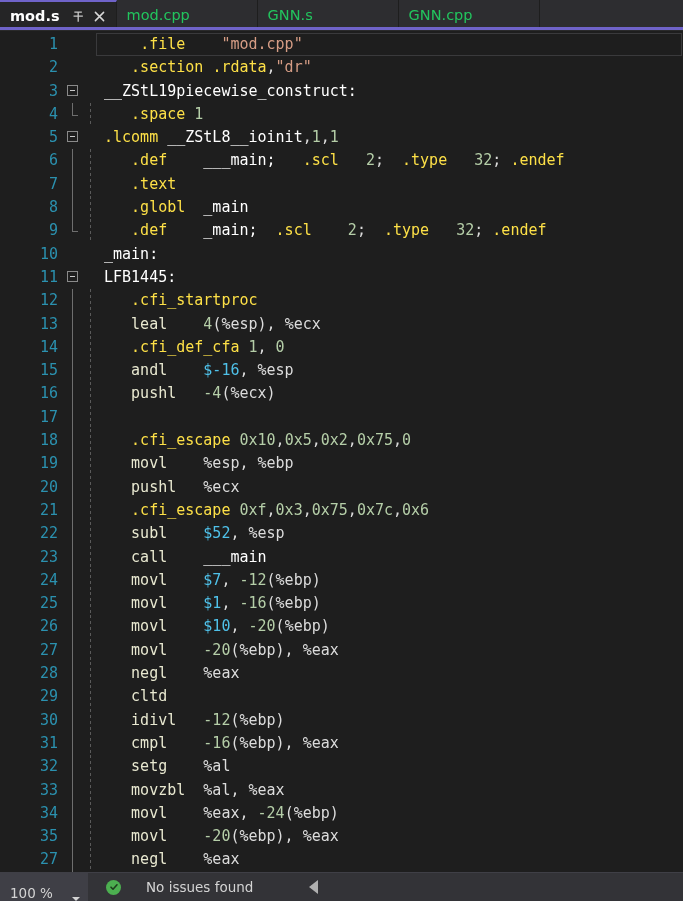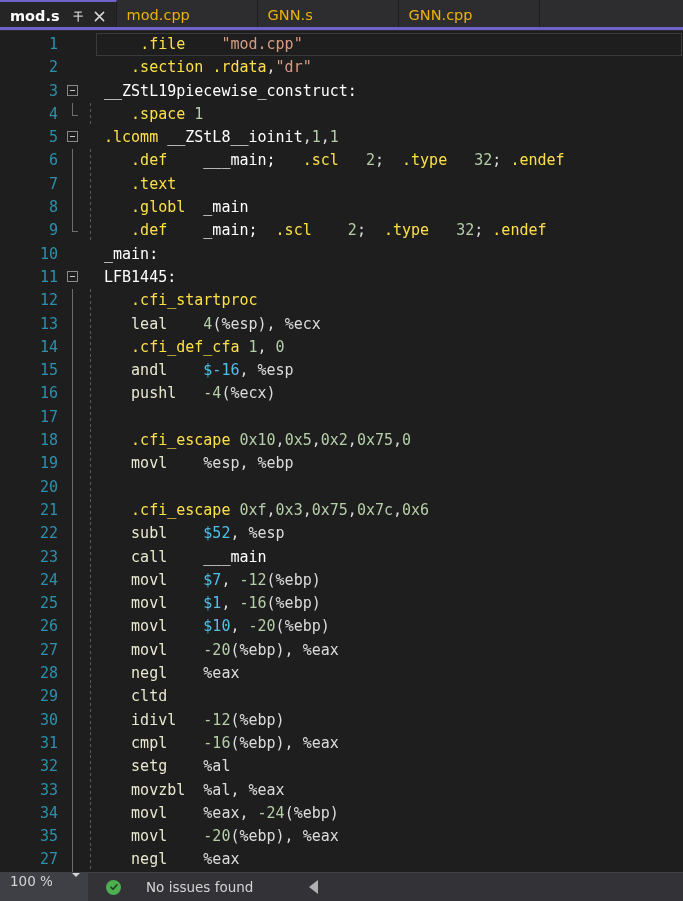--- a/index.html
+++ b/index.html
@@ -24,21 +24,21 @@
     display: flex;
     align-items: stretch;
     flex: 0 0 auto;
     position: relative;
   }
   .tab {
     display: flex;
     align-items: center;
     padding: 0 10px;
     font-size: 14.5px;
-    color: #eab308;
+    color: #22c55e;
     background: #2d2d30;
     border-right: 1px solid #1e1e1e;
     white-space: nowrap;
     position: relative;
   }
   .tab.active {
     background: #252526;
     color: #ffffff;
     font-weight: bold;
     border-top: 2px solid #6f63c9;
@@ -175,21 +175,21 @@
     height: 28px;
     background: #333337;
     display: flex;
     align-items: center;
     font-size: 13.5px;
     color: #d4d4d4;
     border-top: 1px solid #3f3f46;
   }
   .zoom-cell {
     display: flex;
-    align-items: flex-start;
+    align-items: flex-end;
     height: 100%;
     padding: 0 8px 0 10px;
     background: #3f3f46;
     min-width: 70px;
     justify-content: space-between;
   }
   .zoom-caret {
     width: 0; height: 0;
     border-left: 4px solid transparent;
     border-right: 4px solid transparent;
@@ -268,21 +268,21 @@
         <div class="line"><span class="ln">10</span><span class="fold"></span><span class="guide"></span><span class="code"><span class="t-lbl">_main:</span></span></div>
         <div class="line"><span class="ln">11</span><span class="fold"><span class="fold-box"></span></span><span class="guide"></span><span class="code"><span class="t-lbl">LFB1445:</span></span></div>
         <div class="line"><span class="ln">12</span><span class="fold"><span class="fold-bar"></span></span><span class="guide"><span class="guide-dash"></span></span><span class="code"><span class="t-punct">   </span><span class="t-dir">.cfi_startproc</span></span></div>
         <div class="line"><span class="ln">13</span><span class="fold"><span class="fold-bar"></span></span><span class="guide"><span class="guide-dash"></span></span><span class="code"><span class="t-punct">   </span><span class="t-mn">leal</span><span class="t-punct">    </span><span class="t-num">4</span><span class="t-punct">(</span><span class="t-reg">%esp</span><span class="t-punct">),</span><span class="t-punct"> </span><span class="t-reg">%ecx</span></span></div>
         <div class="line"><span class="ln">14</span><span class="fold"><span class="fold-bar"></span></span><span class="guide"><span class="guide-dash"></span></span><span class="code"><span class="t-punct">   </span><span class="t-dir">.cfi_def_cfa</span><span class="t-punct"> </span><span class="t-num">1</span><span class="t-punct">,</span><span class="t-punct"> </span><span class="t-num">0</span></span></div>
         <div class="line"><span class="ln">15</span><span class="fold"><span class="fold-bar"></span></span><span class="guide"><span class="guide-dash"></span></span><span class="code"><span class="t-punct">   </span><span class="t-mn">andl</span><span class="t-punct">    </span><span class="t-imm">$-16</span><span class="t-punct">,</span><span class="t-punct"> </span><span class="t-reg">%esp</span></span></div>
         <div class="line"><span class="ln">16</span><span class="fold"><span class="fold-bar"></span></span><span class="guide"><span class="guide-dash"></span></span><span class="code"><span class="t-punct">   </span><span class="t-mn">pushl</span><span class="t-punct">   </span><span class="t-num">-4</span><span class="t-punct">(</span><span class="t-reg">%ecx</span><span class="t-punct">)</span></span></div>
         <div class="line"><span class="ln">17</span><span class="fold"><span class="fold-bar"></span></span><span class="guide"><span class="guide-dash"></span></span></div>
         <div class="line"><span class="ln">18</span><span class="fold"><span class="fold-bar"></span></span><span class="guide"><span class="guide-dash"></span></span><span class="code"><span class="t-punct">   </span><span class="t-dir">.cfi_escape</span><span class="t-punct"> </span><span class="t-num">0x10</span><span class="t-punct">,</span><span class="t-num">0x5</span><span class="t-punct">,</span><span class="t-num">0x2</span><span class="t-punct">,</span><span class="t-num">0x75</span><span class="t-punct">,</span><span class="t-num">0</span></span></div>
         <div class="line"><span class="ln">19</span><span class="fold"><span class="fold-bar"></span></span><span class="guide"><span class="guide-dash"></span></span><span class="code"><span class="t-punct">   </span><span class="t-mn">movl</span><span class="t-punct">    </span><span class="t-reg">%esp</span><span class="t-punct">,</span><span class="t-punct"> </span><span class="t-reg">%ebp</span></span></div>
-        <div class="line"><span class="ln">20</span><span class="fold"><span class="fold-bar"></span></span><span class="guide"><span class="guide-dash"></span></span></div>
+        <div class="line"><span class="ln">20</span><span class="fold"><span class="fold-bar"></span></span><span class="guide"><span class="guide-dash"></span></span><span class="code"><span class="t-punct">   </span><span class="t-mn">pushl</span><span class="t-punct">   </span><span class="t-reg">%ecx</span></span></div>
         <div class="line"><span class="ln">21</span><span class="fold"><span class="fold-bar"></span></span><span class="guide"><span class="guide-dash"></span></span><span class="code"><span class="t-punct">   </span><span class="t-dir">.cfi_escape</span><span class="t-punct"> </span><span class="t-num">0xf</span><span class="t-punct">,</span><span class="t-num">0x3</span><span class="t-punct">,</span><span class="t-num">0x75</span><span class="t-punct">,</span><span class="t-num">0x7c</span><span class="t-punct">,</span><span class="t-num">0x6</span></span></div>
         <div class="line"><span class="ln">22</span><span class="fold"><span class="fold-bar"></span></span><span class="guide"><span class="guide-dash"></span></span><span class="code"><span class="t-punct">   </span><span class="t-mn">subl</span><span class="t-punct">    </span><span class="t-imm">$52</span><span class="t-punct">,</span><span class="t-punct"> </span><span class="t-reg">%esp</span></span></div>
         <div class="line"><span class="ln">23</span><span class="fold"><span class="fold-bar"></span></span><span class="guide"><span class="guide-dash"></span></span><span class="code"><span class="t-punct">   </span><span class="t-mn">call</span><span class="t-punct">    </span><span class="t-lbl">___main</span></span></div>
         <div class="line"><span class="ln">24</span><span class="fold"><span class="fold-bar"></span></span><span class="guide"><span class="guide-dash"></span></span><span class="code"><span class="t-punct">   </span><span class="t-mn">movl</span><span class="t-punct">    </span><span class="t-imm">$7</span><span class="t-punct">,</span><span class="t-punct"> </span><span class="t-num">-12</span><span class="t-punct">(</span><span class="t-reg">%ebp</span><span class="t-punct">)</span></span></div>
         <div class="line"><span class="ln">25</span><span class="fold"><span class="fold-bar"></span></span><span class="guide"><span class="guide-dash"></span></span><span class="code"><span class="t-punct">   </span><span class="t-mn">movl</span><span class="t-punct">    </span><span class="t-imm">$1</span><span class="t-punct">,</span><span class="t-punct"> </span><span class="t-num">-16</span><span class="t-punct">(</span><span class="t-reg">%ebp</span><span class="t-punct">)</span></span></div>
         <div class="line"><span class="ln">26</span><span class="fold"><span class="fold-bar"></span></span><span class="guide"><span class="guide-dash"></span></span><span class="code"><span class="t-punct">   </span><span class="t-mn">movl</span><span class="t-punct">    </span><span class="t-imm">$10</span><span class="t-punct">,</span><span class="t-punct"> </span><span class="t-num">-20</span><span class="t-punct">(</span><span class="t-reg">%ebp</span><span class="t-punct">)</span></span></div>
         <div class="line"><span class="ln">27</span><span class="fold"><span class="fold-bar"></span></span><span class="guide"><span class="guide-dash"></span></span><span class="code"><span class="t-punct">   </span><span class="t-mn">movl</span><span class="t-punct">    </span><span class="t-num">-20</span><span class="t-punct">(</span><span class="t-reg">%ebp</span><span class="t-punct">),</span><span class="t-punct"> </span><span class="t-reg">%eax</span></span></div>
         <div class="line"><span class="ln">28</span><span class="fold"><span class="fold-bar"></span></span><span class="guide"><span class="guide-dash"></span></span><span class="code"><span class="t-punct">   </span><span class="t-mn">negl</span><span class="t-punct">    </span><span class="t-reg">%eax</span></span></div>
         <div class="line"><span class="ln">29</span><span class="fold"><span class="fold-bar"></span></span><span class="guide"><span class="guide-dash"></span></span><span class="code"><span class="t-punct">   </span><span class="t-mn">cltd</span></span></div>
         <div class="line"><span class="ln">30</span><span class="fold"><span class="fold-bar"></span></span><span class="guide"><span class="guide-dash"></span></span><span class="code"><span class="t-punct">   </span><span class="t-mn">idivl</span><span class="t-punct">   </span><span class="t-num">-12</span><span class="t-punct">(</span><span class="t-reg">%ebp</span><span class="t-punct">)</span></span></div>

